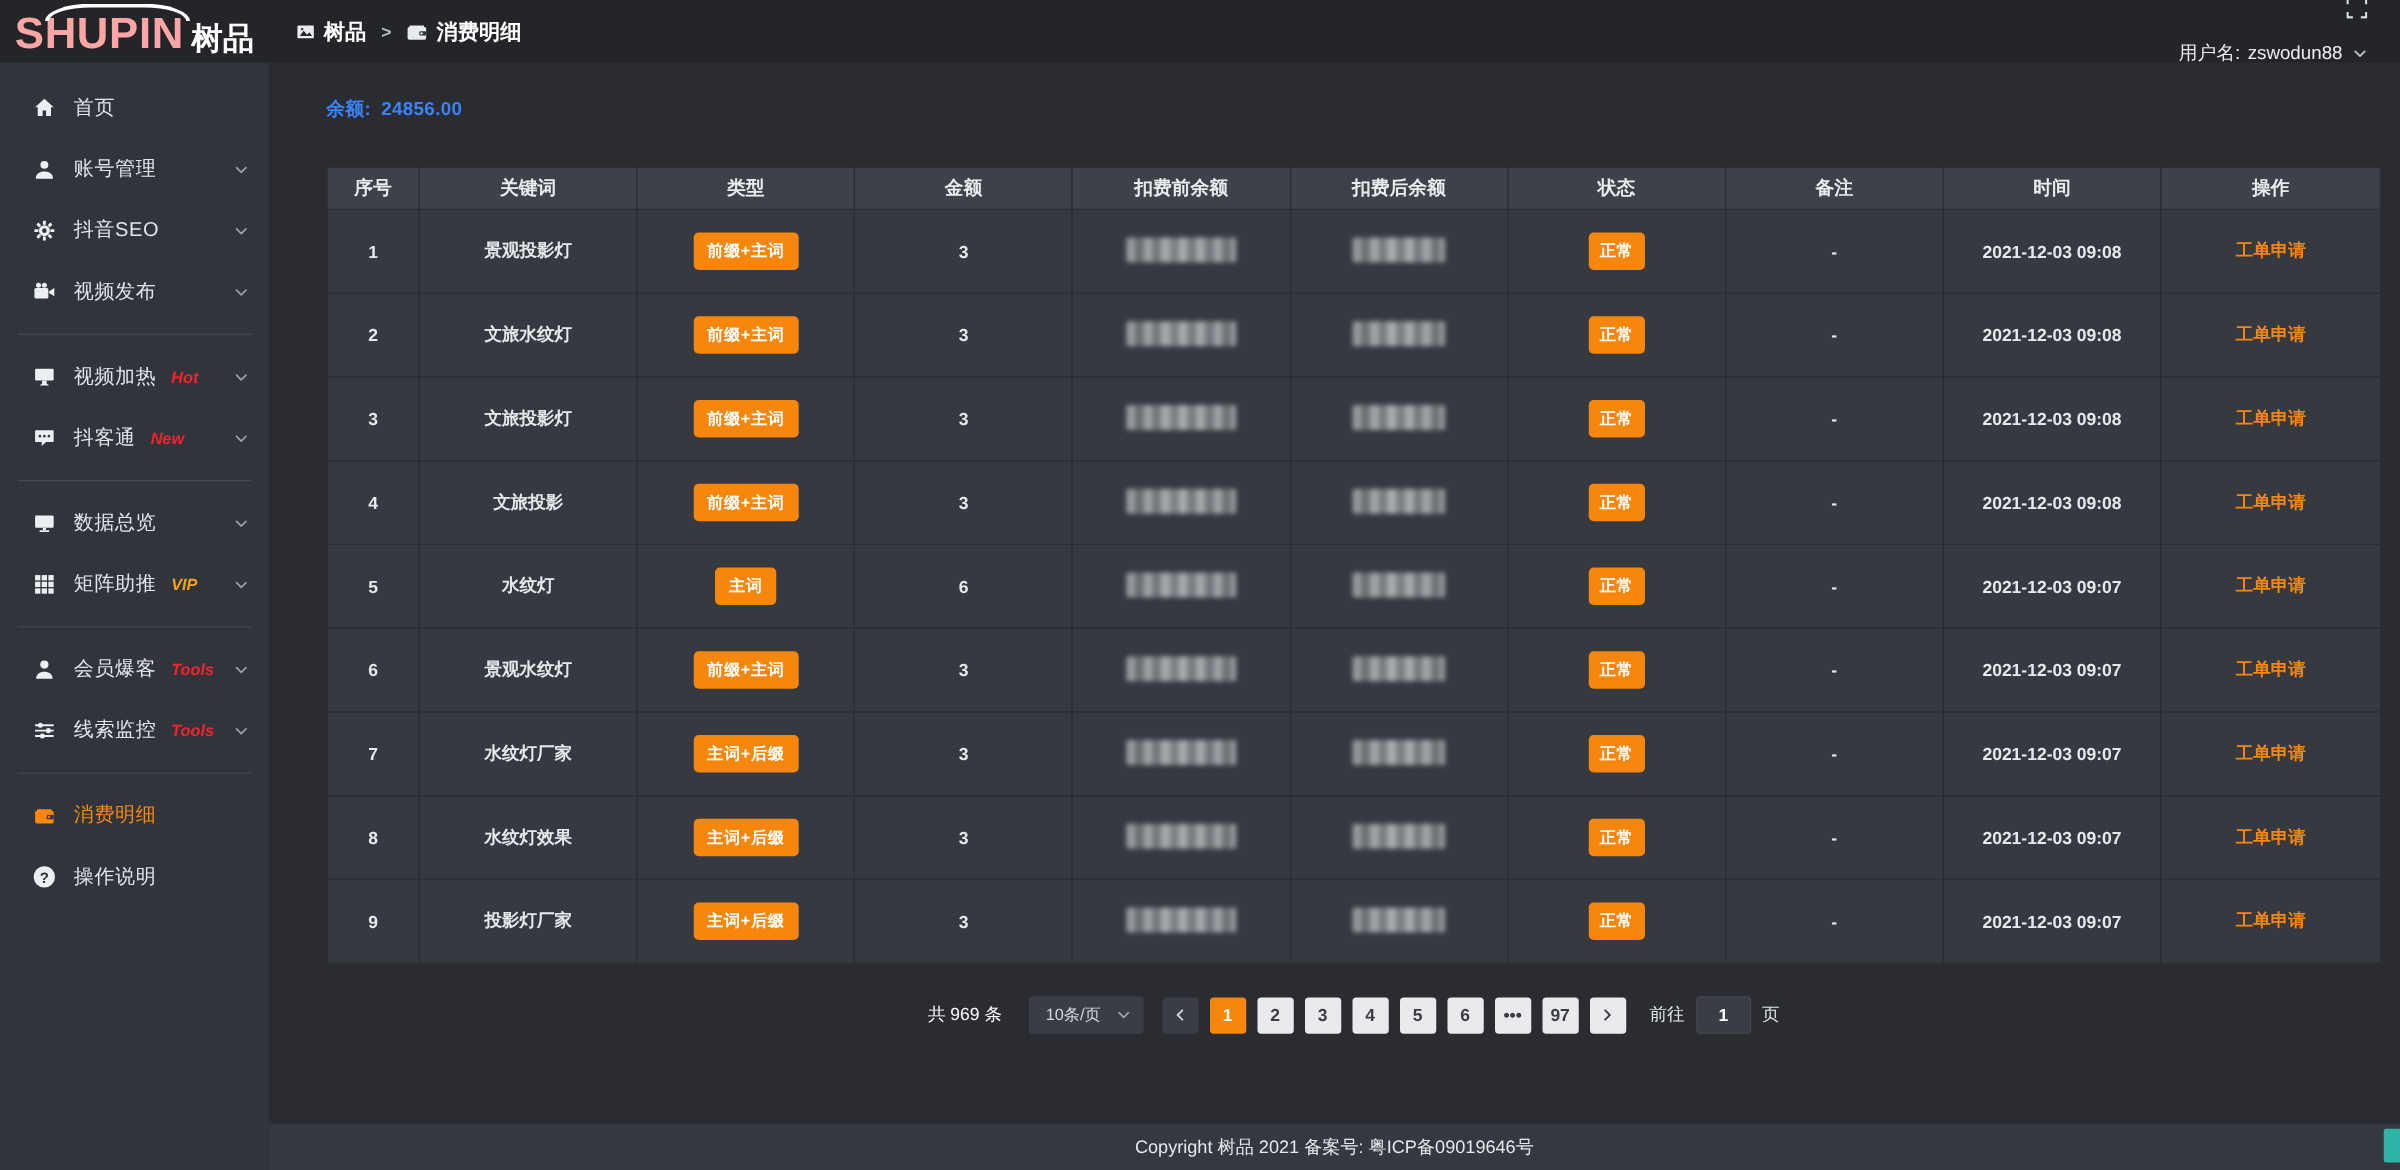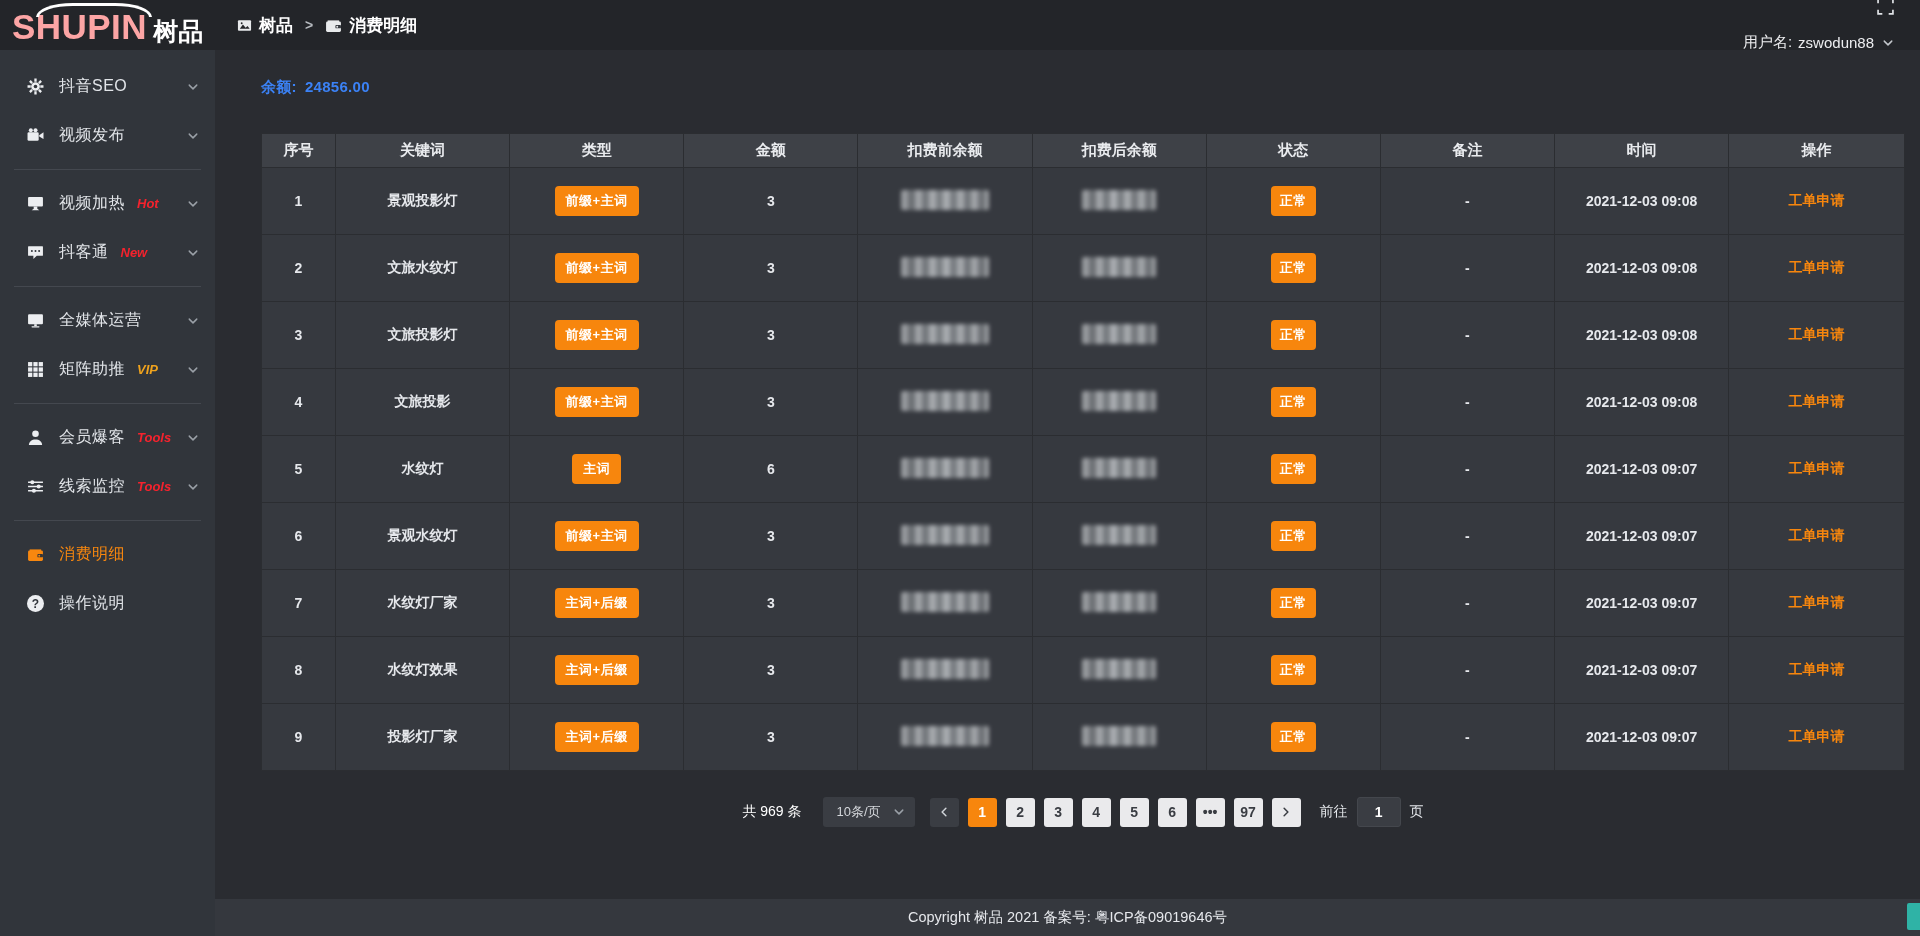--- a/index.html
+++ b/index.html
@@ -146,20 +146,42 @@
           </svg>
         </span>
     </span>
   </div>
 </div>
 
 <div class="sidebar">
   <nav id="side-nav">
       <div class="side-item">
         <span class="s-icon">
+          <svg width="17" height="17" viewBox="0 0 16 16" fill="currentColor">
+            <path d="M8 1 1 7.3h2V14h3.7V9.7h2.6V14H13V7.3h2z"></path>
+          </svg>
+        </span>
+        <span class="s-label">首页</span>
+      </div>
+      <div class="side-item">
+        <span class="s-icon">
+          <svg width="17" height="17" viewBox="0 0 16 16" fill="currentColor">
+            <circle cx="8" cy="4.6" r="3"></circle>
+            <path d="M1.5 15c0-3.6 2.9-5.4 6.5-5.4s6.5 1.8 6.5 5.4z"></path>
+          </svg>
+        </span>
+        <span class="s-label">账号管理</span>
+        <span class="s-chev">
+          <svg width="12" height="12" viewBox="0 0 16 16" fill="none" stroke="currentColor" stroke-width="1.9" stroke-linecap="round" stroke-linejoin="round">
+            <path d="M3 5.5 8 10.5 13 5.5"></path>
+          </svg>
+        </span>
+      </div>
+      <div class="side-item">
+        <span class="s-icon">
           <svg width="17" height="17" viewBox="0 0 16 16">
             <g stroke="currentColor" stroke-width="2.2">
               <path d="M8 .5v3M8 12.5v3M.5 8h3M12.5 8h3M2.7 2.7l2.1 2.1M11.2 11.2l2.1 2.1M13.3 2.7l-2.1 2.1M4.8 11.2l-2.1 2.1"></path>
             </g>
             <circle cx="8" cy="8" r="4.1" fill="currentColor"></circle>
             <circle cx="8" cy="8" r="1.7" fill="#31353b"></circle>
           </svg>
         </span>
         <span class="s-label">抖音SEO</span>
         <span class="s-chev">
@@ -221,21 +243,21 @@
       </div>
       <div class="side-divider"></div>
       <div class="side-item">
         <span class="s-icon">
           <svg width="17" height="17" viewBox="0 0 16 16" fill="currentColor">
             <rect x="1" y="2.2" width="14" height="9.3" rx="1"></rect>
             <rect x="6.8" y="11.5" width="2.4" height="1.8"></rect>
             <rect x="4.3" y="13.3" width="7.4" height="1.3" rx=".4"></rect>
           </svg>
         </span>
-        <span class="s-label">全媒体运营</span>
+        <span class="s-label">数据总览</span>
         <span class="s-chev">
           <svg width="12" height="12" viewBox="0 0 16 16" fill="none" stroke="currentColor" stroke-width="1.9" stroke-linecap="round" stroke-linejoin="round">
             <path d="M3 5.5 8 10.5 13 5.5"></path>
           </svg>
         </span>
       </div>
       <div class="side-item">
         <span class="s-icon">
           <svg width="17" height="17" viewBox="0 0 16 16" fill="currentColor">
             <g>

